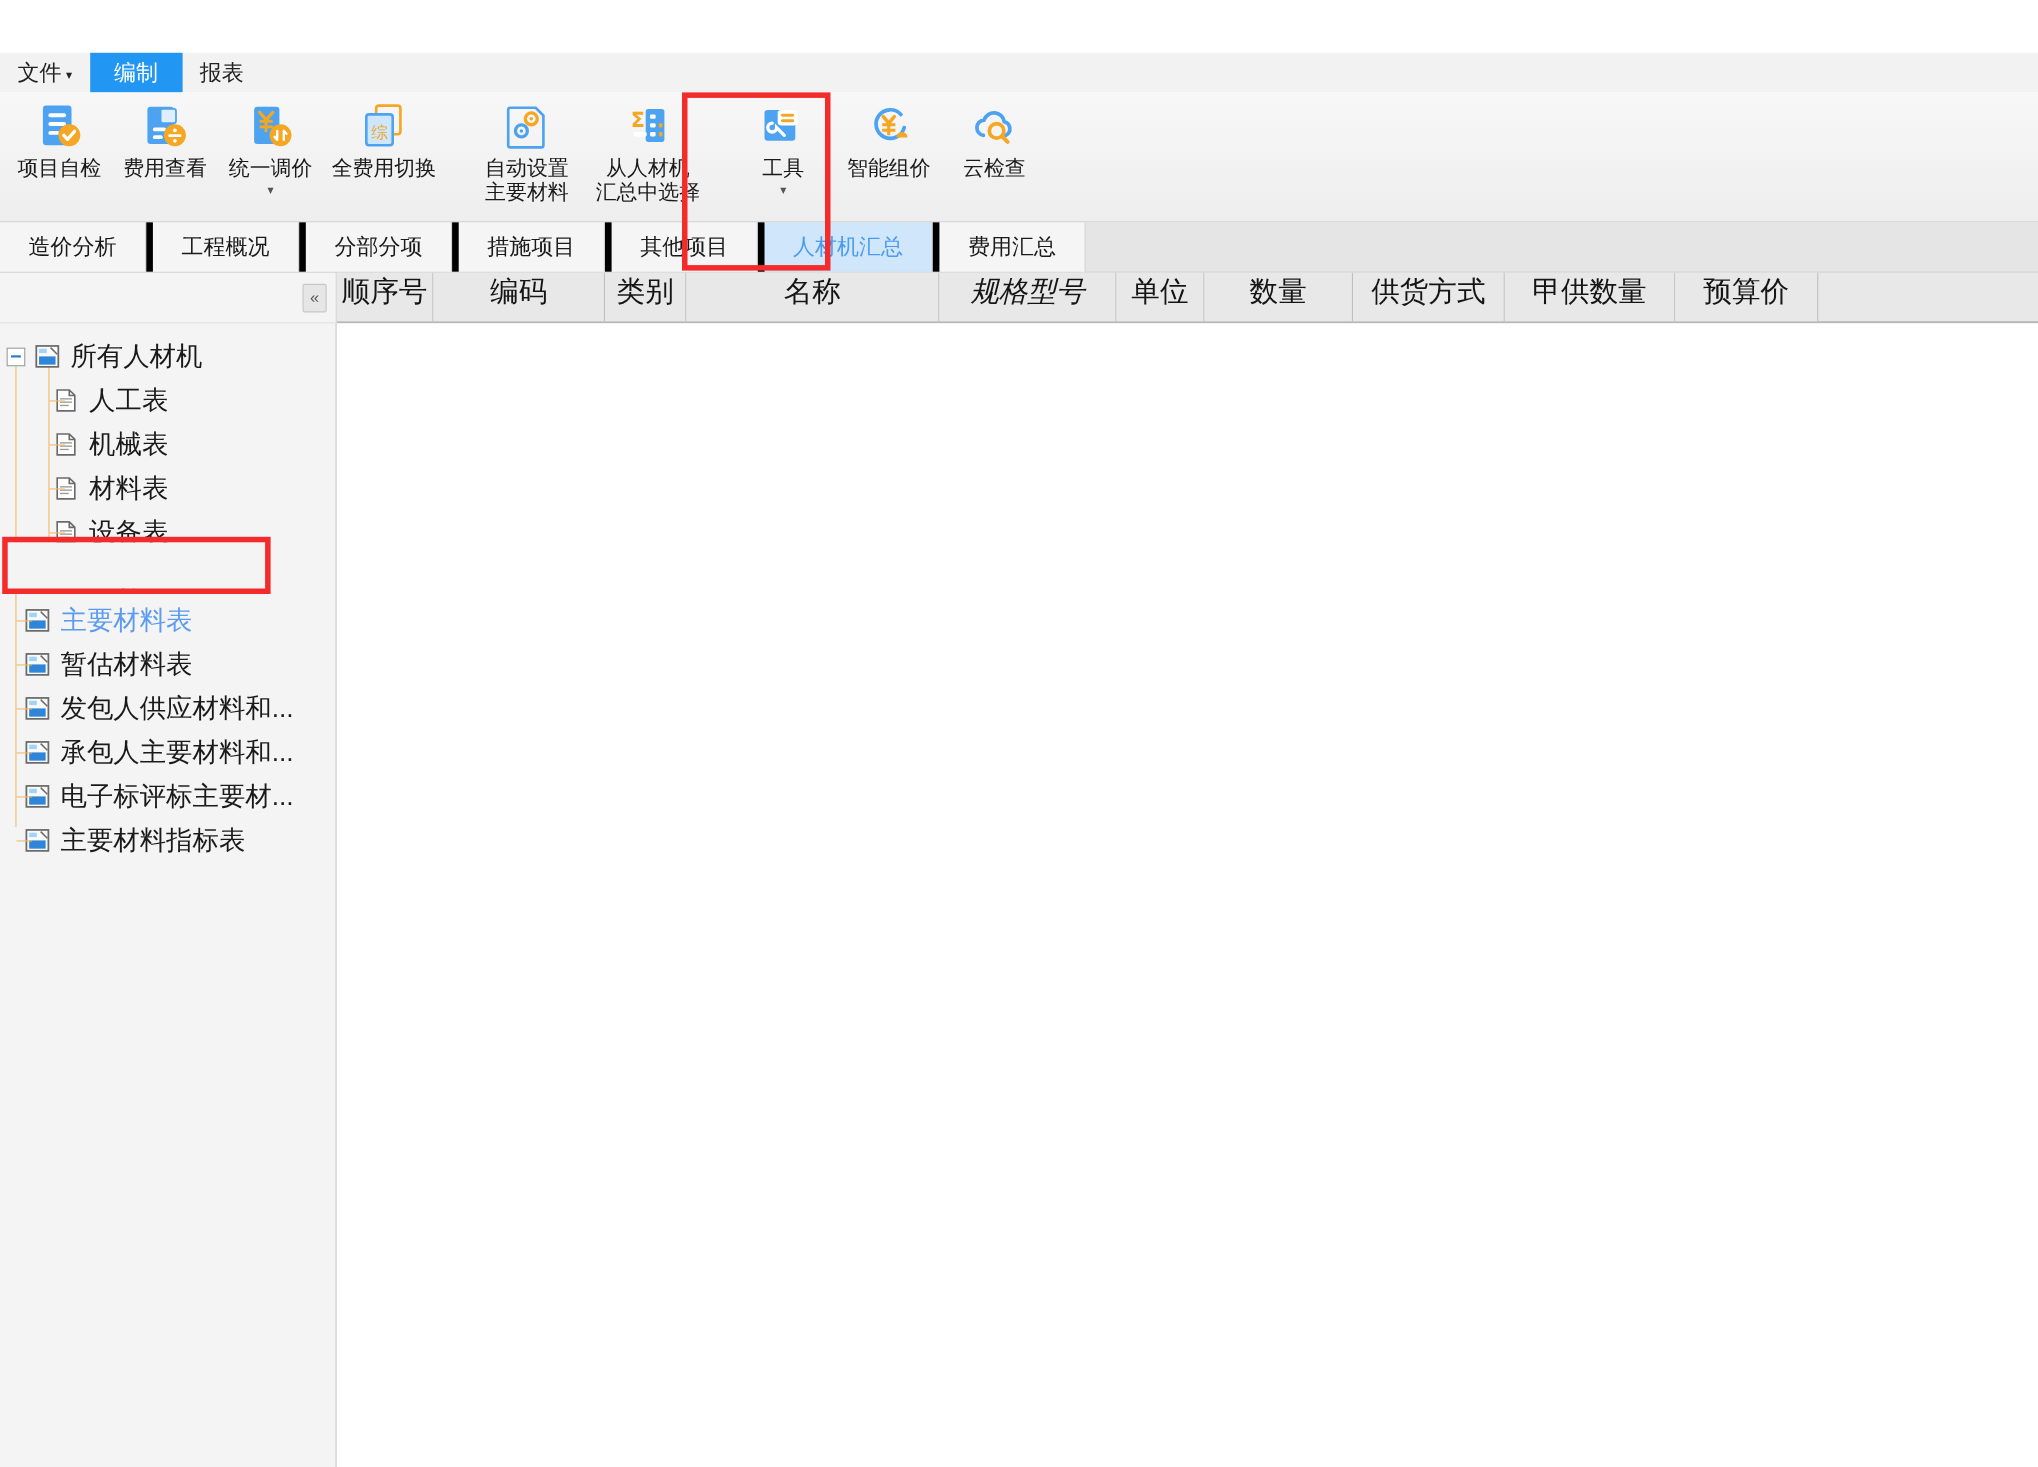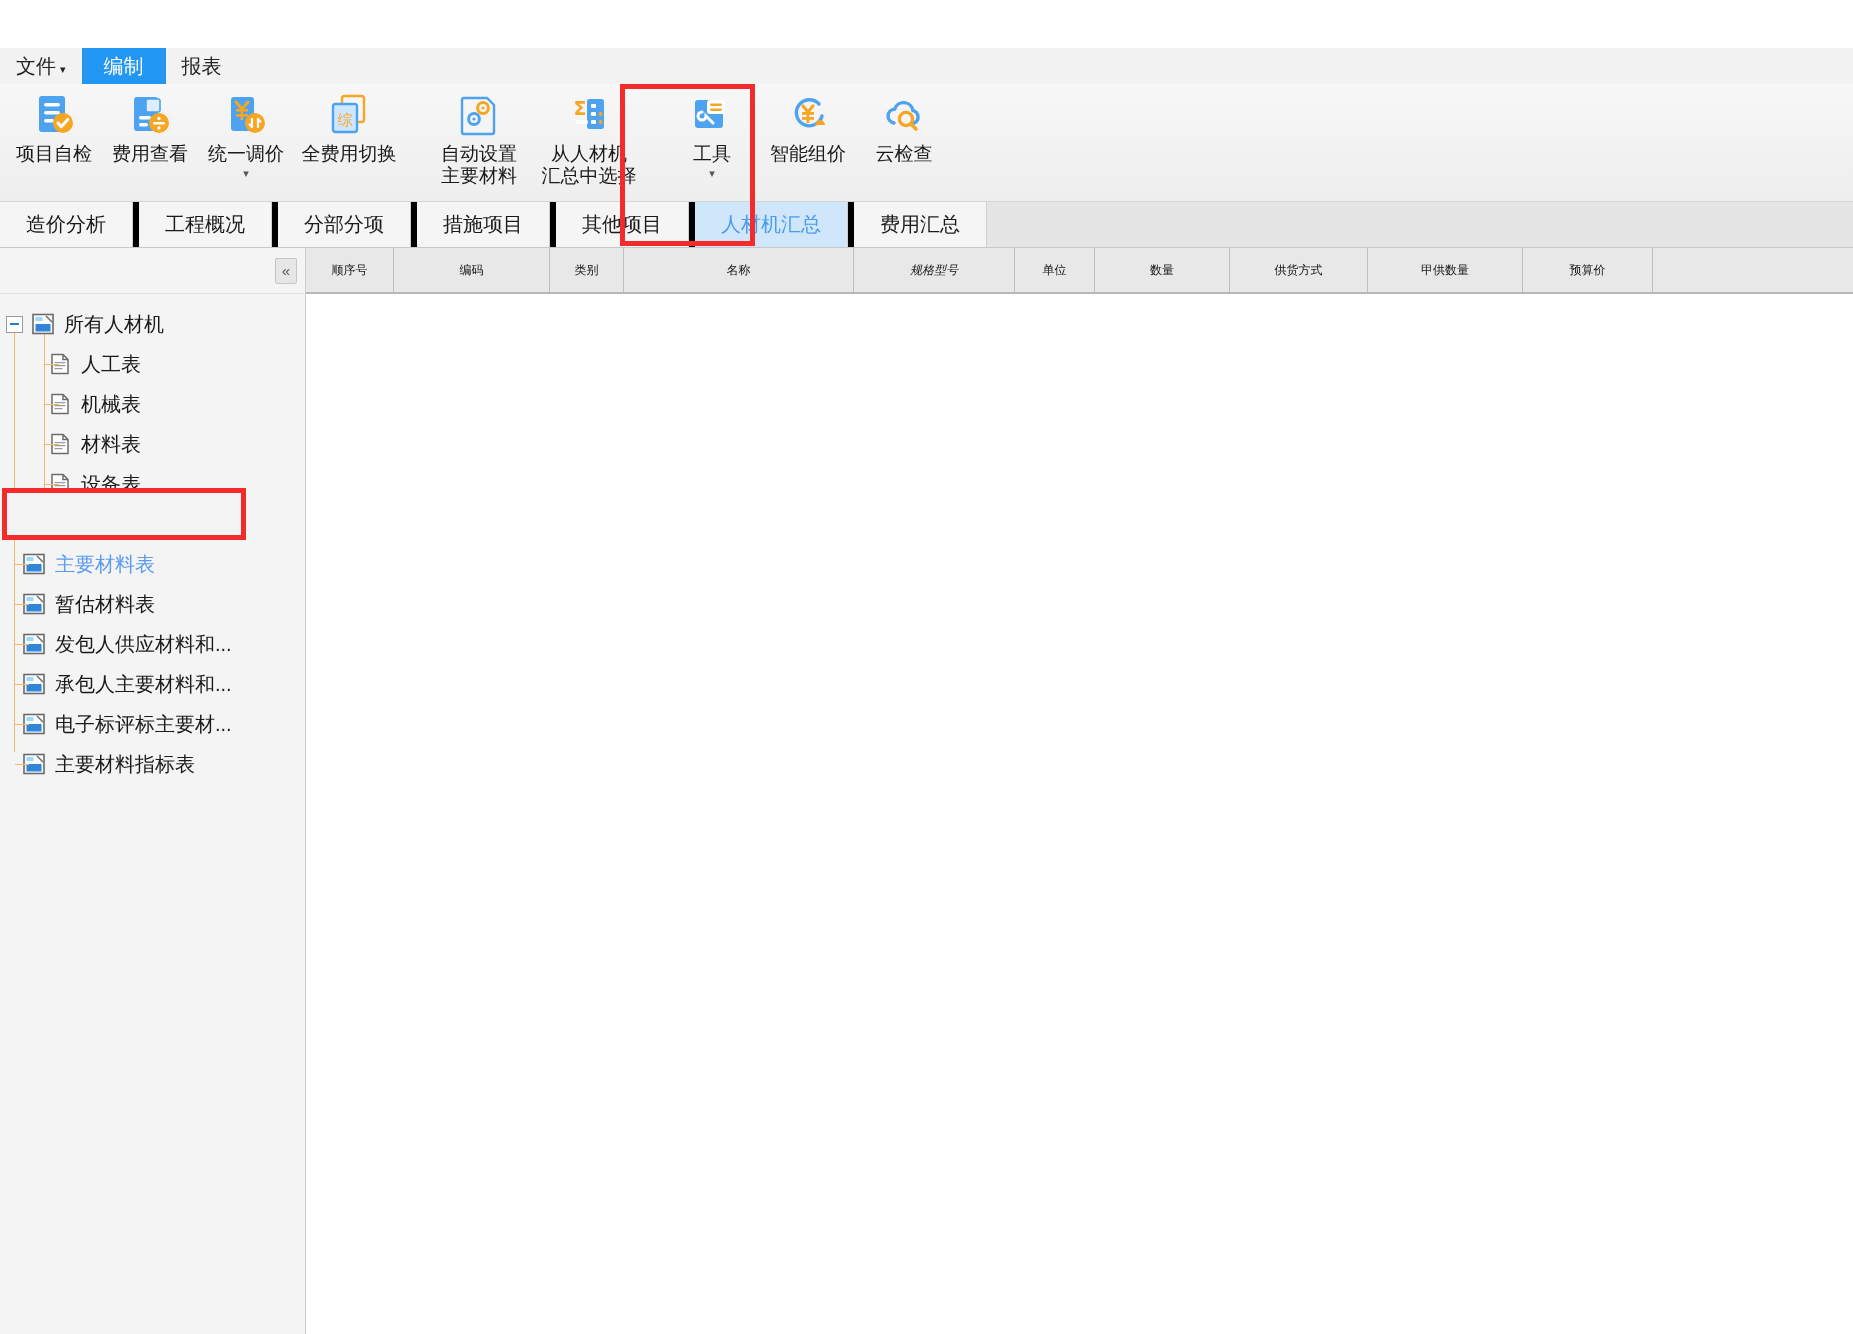--- a/index.html
+++ b/index.html
@@ -161,21 +161,21 @@
     background: #fff;
     display: flex; align-items: center; justify-content: center;
     margin-right: 8px;
     flex: 0 0 17px;
     cursor: pointer;
   }
   .twist i {
     display: block; width: 9px; height: 2px; background: #2a7ec4;
   }
   .tnode .tlabel {
-    font-size: 20px;
+    font-size: 24px;
     color: #1a1a1a;
     white-space: nowrap;
     overflow: hidden;
   }
 
   .tree-icon { width: 24px; height: 22px; margin-right: 9px; flex:0 0 24px; }
 
   
   .tnode.lvl1 { padding-left: 48px; }
   .tnode.lvl1b { padding-left: 22px; }
@@ -225,22 +225,22 @@
     min-width: 0;
   }
   .grid-head {
     height: 46px;
     display: flex;
     background: #e8e8e8;
     border-bottom: 2px solid #b8b8b8;
     flex: 0 0 46px;
   }
   .gh-cell {
-    display: flex; align-items: center; justify-content: center;
-    font-size: 12px;
+    display: flex; align-items: flex-start; justify-content: center;
+    font-size: 26px;
     color: #151515;
     background: #e8e8e8;
     border-right: 1px solid #bfbfbf;
     white-space: nowrap;
     overflow: hidden;
     cursor: default;
   }
   .grid-body { flex: 1 1 auto; background: #ffffff; }
 </style>
 </head>

